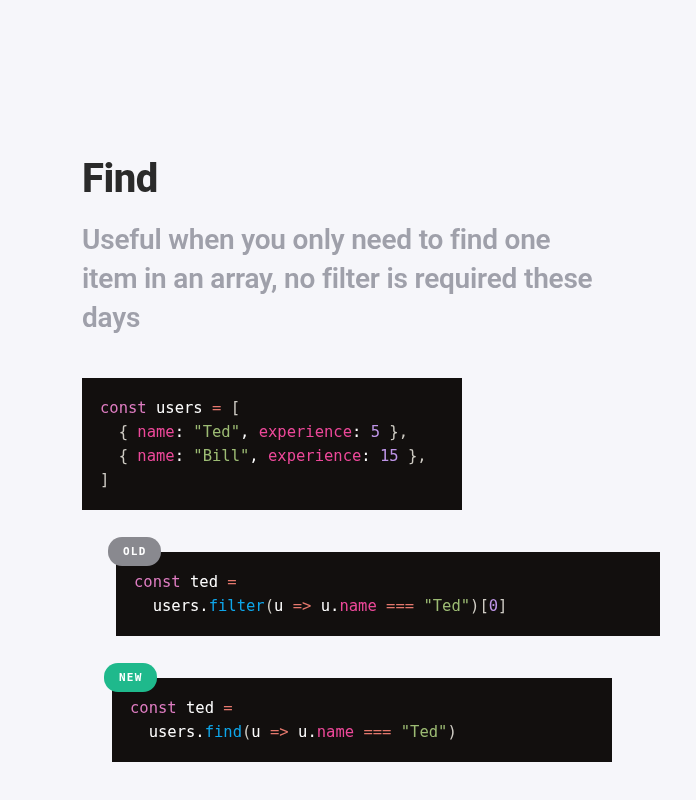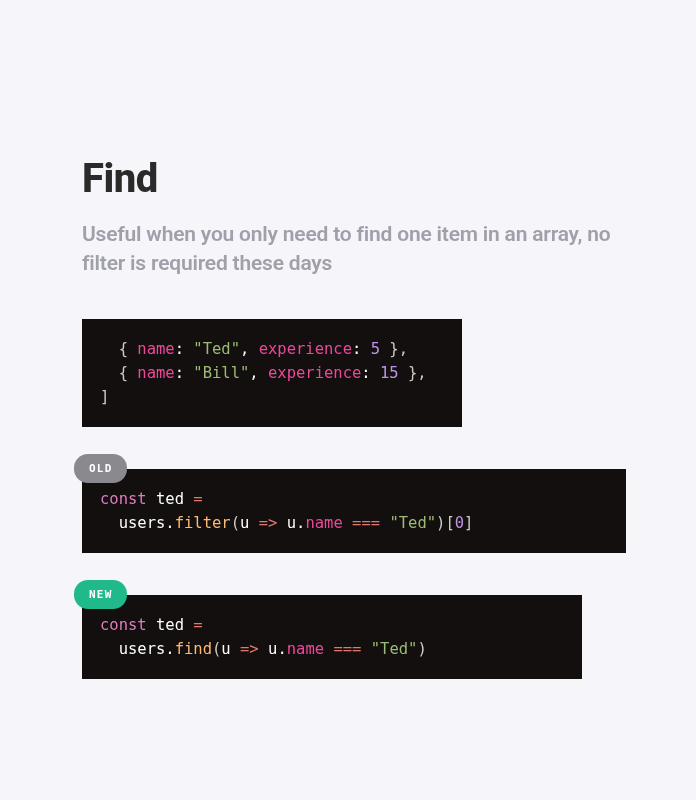--- a/index.html
+++ b/index.html
@@ -18,45 +18,47 @@
       padding: 155px 82px 8px 82px;
     }
     .title {
       font-size: 40px;
       font-weight: 800;
       color: #2a2a2a;
       letter-spacing: -0.5px;
       margin-bottom: 18px;
     }
     .subtitle {
-      font-size: 21px;
+      font-size: 28px;
       font-weight: 600;
       color: #9fa0aa;
       line-height: 1.4;
       letter-spacing: -0.2px;
       margin-bottom: 40px;
       max-width: 530px;
     }
     .code-block {
       background: #120f0e;
       padding: 18px 18px;
       font-family: 'Menlo', 'Consolas', monospace;
       font-size: 15.5px;
       line-height: 1.55;
       position: relative;
       margin-bottom: 42px;
       width: fit-content;
       min-width: 380px;
     }
     .code-block.block-2 {
       min-width: 544px;
+      margin-left: 34px;
     }
     .code-block.block-3 {
       min-width: 500px;
       margin-bottom: 0;
+      margin-left: 30px;
     }
     .badge {
       position: absolute;
       top: -15px;
       left: -8px;
       padding: 6px 15px;
       border-radius: 14px;
       font-size: 11px;
       font-weight: 700;
       letter-spacing: 1.2px;
@@ -72,32 +74,33 @@
       white-space: pre;
       color: #fff;
     }
     .tk-keyword { color: #de7cc1; }
     .tk-default { color: #fdfdfd; }
     .tk-punct { color: #fdfdfd; }
     .tk-prop { color: #ec4899; }
     .tk-string { color: #9cbb73; }
     .tk-number { color: #bd94e6; }
     .tk-param { color: #fdfdfd; }
-    .tk-func { color: #fdba74; }
+    .tk-func { color: #0ea5e9; }
     .tk-operator { color: #e5786d; }
     .tk-bracket { color: #cecbc3; }
   </style>
 </head>
 <body>
 
 <div class="container">
   <h1 class="title">Find</h1>
   <p class="subtitle">Useful when you only need to find one item in an array, no filter is required these days</p>
 
   <div class="code-block block-1">
+    <div class="code-line"><span class="tk-keyword">const</span><span class="tk-default"> </span><span class="tk-default">users</span><span class="tk-operator"> = </span><span class="tk-bracket">[</span></div>
     <div class="code-line"><span class="tk-default">  </span><span class="tk-bracket">{ </span><span class="tk-prop">name</span><span class="tk-punct">: </span><span class="tk-string">"Ted"</span><span class="tk-punct">, </span><span class="tk-prop">experience</span><span class="tk-punct">: </span><span class="tk-number">5</span><span class="tk-bracket"> },</span></div>
     <div class="code-line"><span class="tk-default">  </span><span class="tk-bracket">{ </span><span class="tk-prop">name</span><span class="tk-punct">: </span><span class="tk-string">"Bill"</span><span class="tk-punct">, </span><span class="tk-prop">experience</span><span class="tk-punct">: </span><span class="tk-number">15</span><span class="tk-bracket"> },</span></div>
     <div class="code-line"><span class="tk-bracket">]</span></div>
   </div>
 
   <div class="code-block block-2">
     <div class="badge badge-old">OLD</div>
     <div class="code-line"><span class="tk-keyword">const</span><span class="tk-default"> </span><span class="tk-default">ted</span><span class="tk-operator"> =</span></div>
     <div class="code-line"><span class="tk-default">  </span><span class="tk-default">users</span><span class="tk-punct">.</span><span class="tk-func">filter</span><span class="tk-bracket">(</span><span class="tk-param">u</span><span class="tk-operator"> =&gt; </span><span class="tk-param">u</span><span class="tk-punct">.</span><span class="tk-prop">name</span><span class="tk-operator"> === </span><span class="tk-string">"Ted"</span><span class="tk-bracket">)</span><span class="tk-bracket">[</span><span class="tk-number">0</span><span class="tk-bracket">]</span></div>
   </div>

